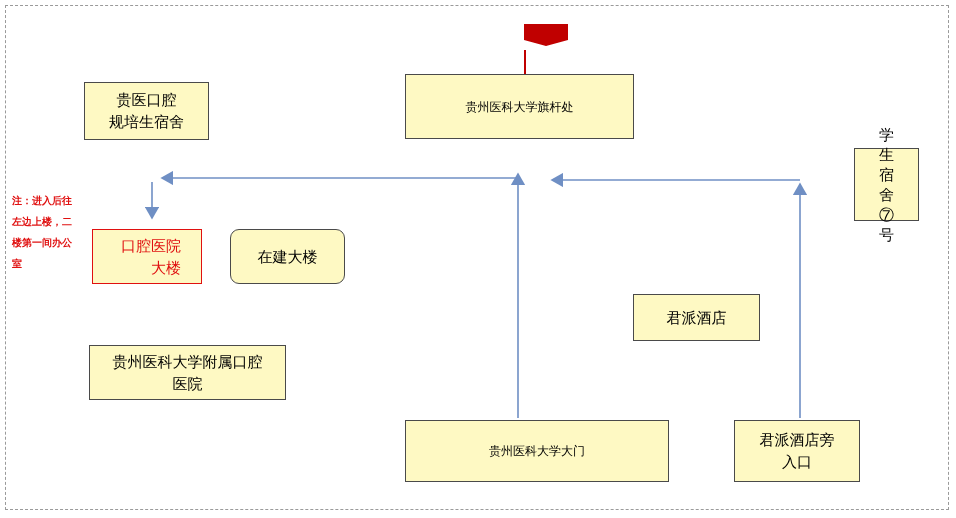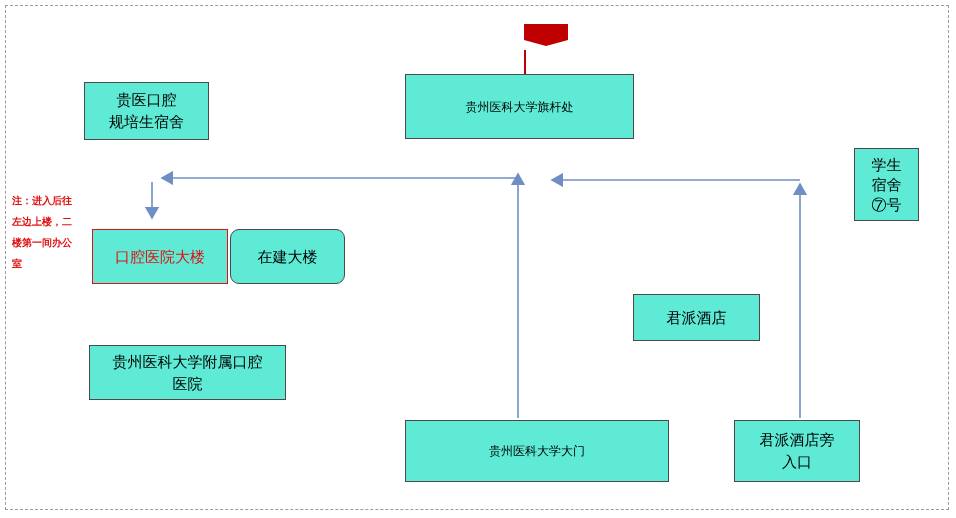--- a/index.html
+++ b/index.html
@@ -21,29 +21,29 @@
     top: 5px;
     width: 944px;
     height: 505px;
     border: 1px dashed #9a9a9a;
     box-sizing: border-box;
   }
   .box {
     position: absolute;
     box-sizing: border-box;
     border: 1px solid #4a4a4a;
-    background: #5eead4;
+    background: #fef9c3;
     display: flex;
     align-items: center;
     justify-content: center;
     text-align: center;
     color: #000000;
     font-size: 15px;
     line-height: 22px;
-    padding: 2px 12px;
+    padding: 2px 20px;
   }
   .box.red {
     border: 1px solid #e01010;
     color: #e01010;
   }
   .note {
     position: absolute;
     color: #e01010;
     font-size: 10px;
     line-height: 21px;
@@ -115,21 +115,21 @@
   <div class="box" style="left:405px; top:74px; width:229px; height:65px; font-size:12px;">
     <span style="white-space:pre-line;">贵州医科大学旗杆处</span>
   </div>
 
   <div class="box" style="left:854px; top:136px; width:65px; height:73px;margin-top:12px;">
     <span style="white-space:pre-line; line-height:20px;">学生
 宿舍
 ⑦号</span>
   </div>
 
-  <div class="box red" style="left:92px; top:229px; width:136px; height:55px;text-align:right;">
+  <div class="box red" style="left:92px; top:229px; width:110px; height:55px;text-align:right;">
     <span style="white-space:pre-line;">口腔医院大楼</span>
   </div>
 
   <div class="box" style="left:230px; top:229px; width:115px; height:55px;border-radius:9px;">
     <span style="white-space:pre-line;">在建大楼</span>
   </div>
 
   <div class="box" style="left:89px; top:345px; width:197px; height:55px;">
     <span style="white-space:pre-line;">贵州医科大学附属口腔
 医院</span>

